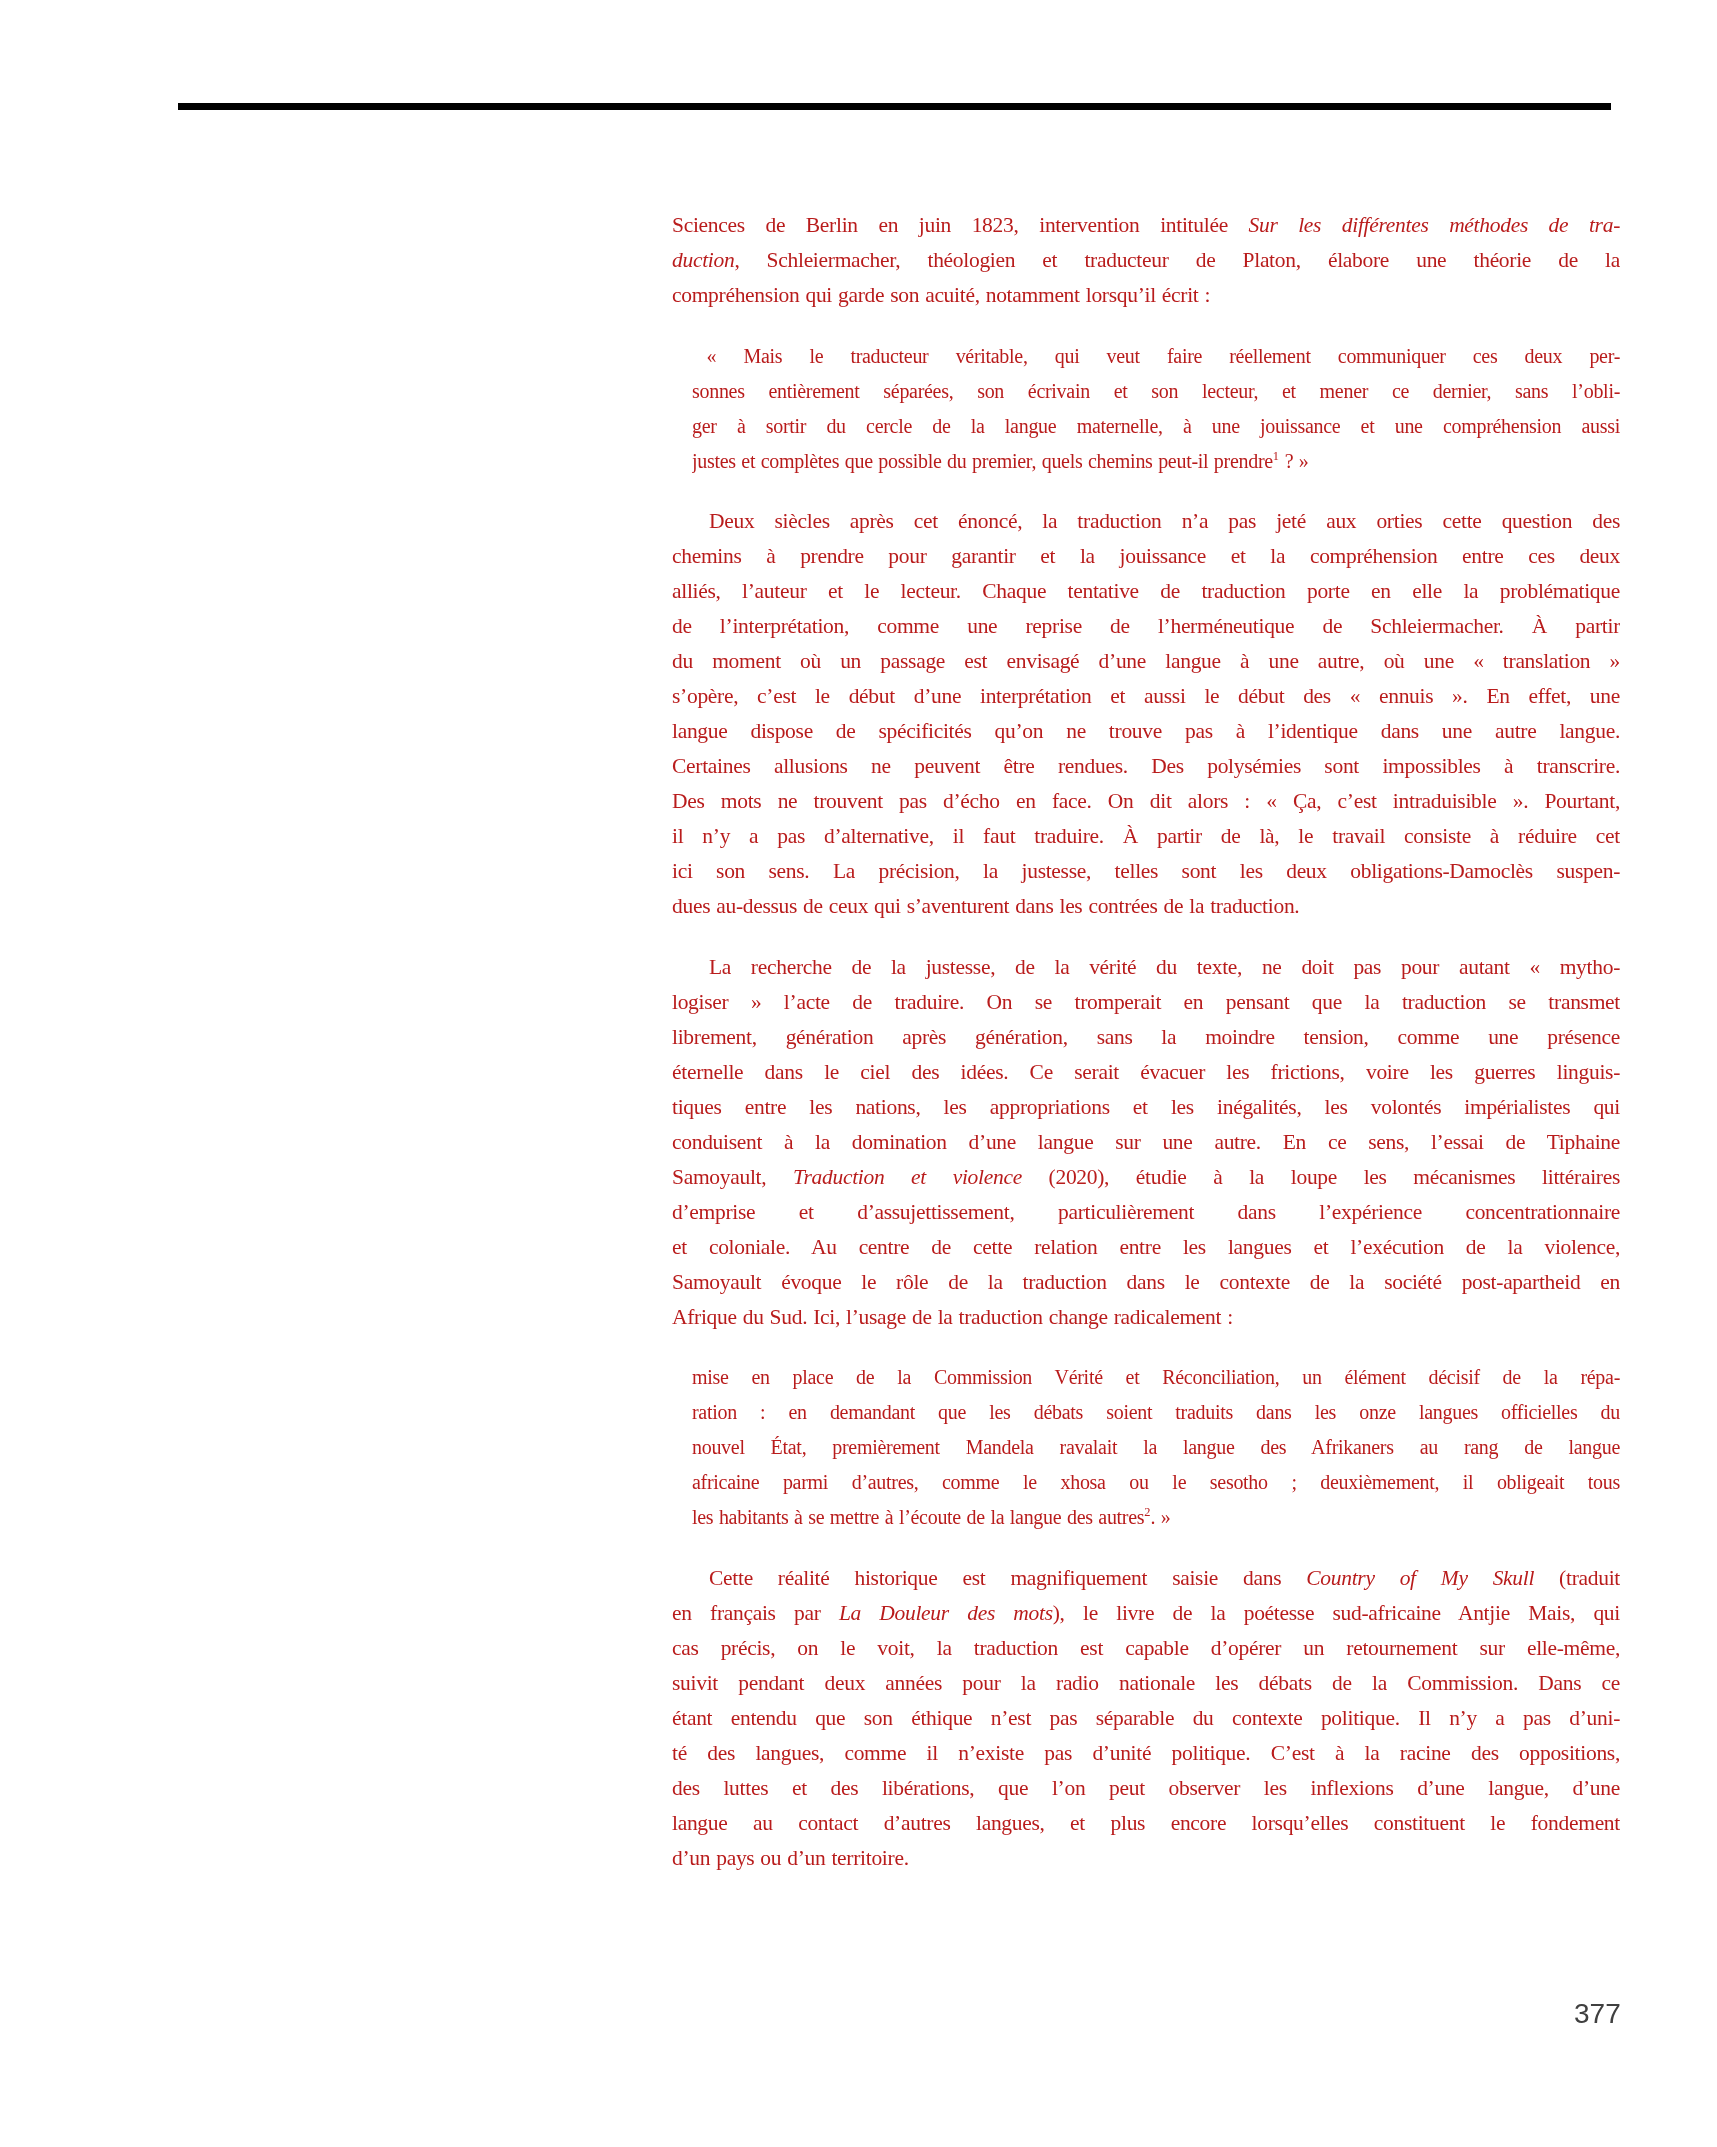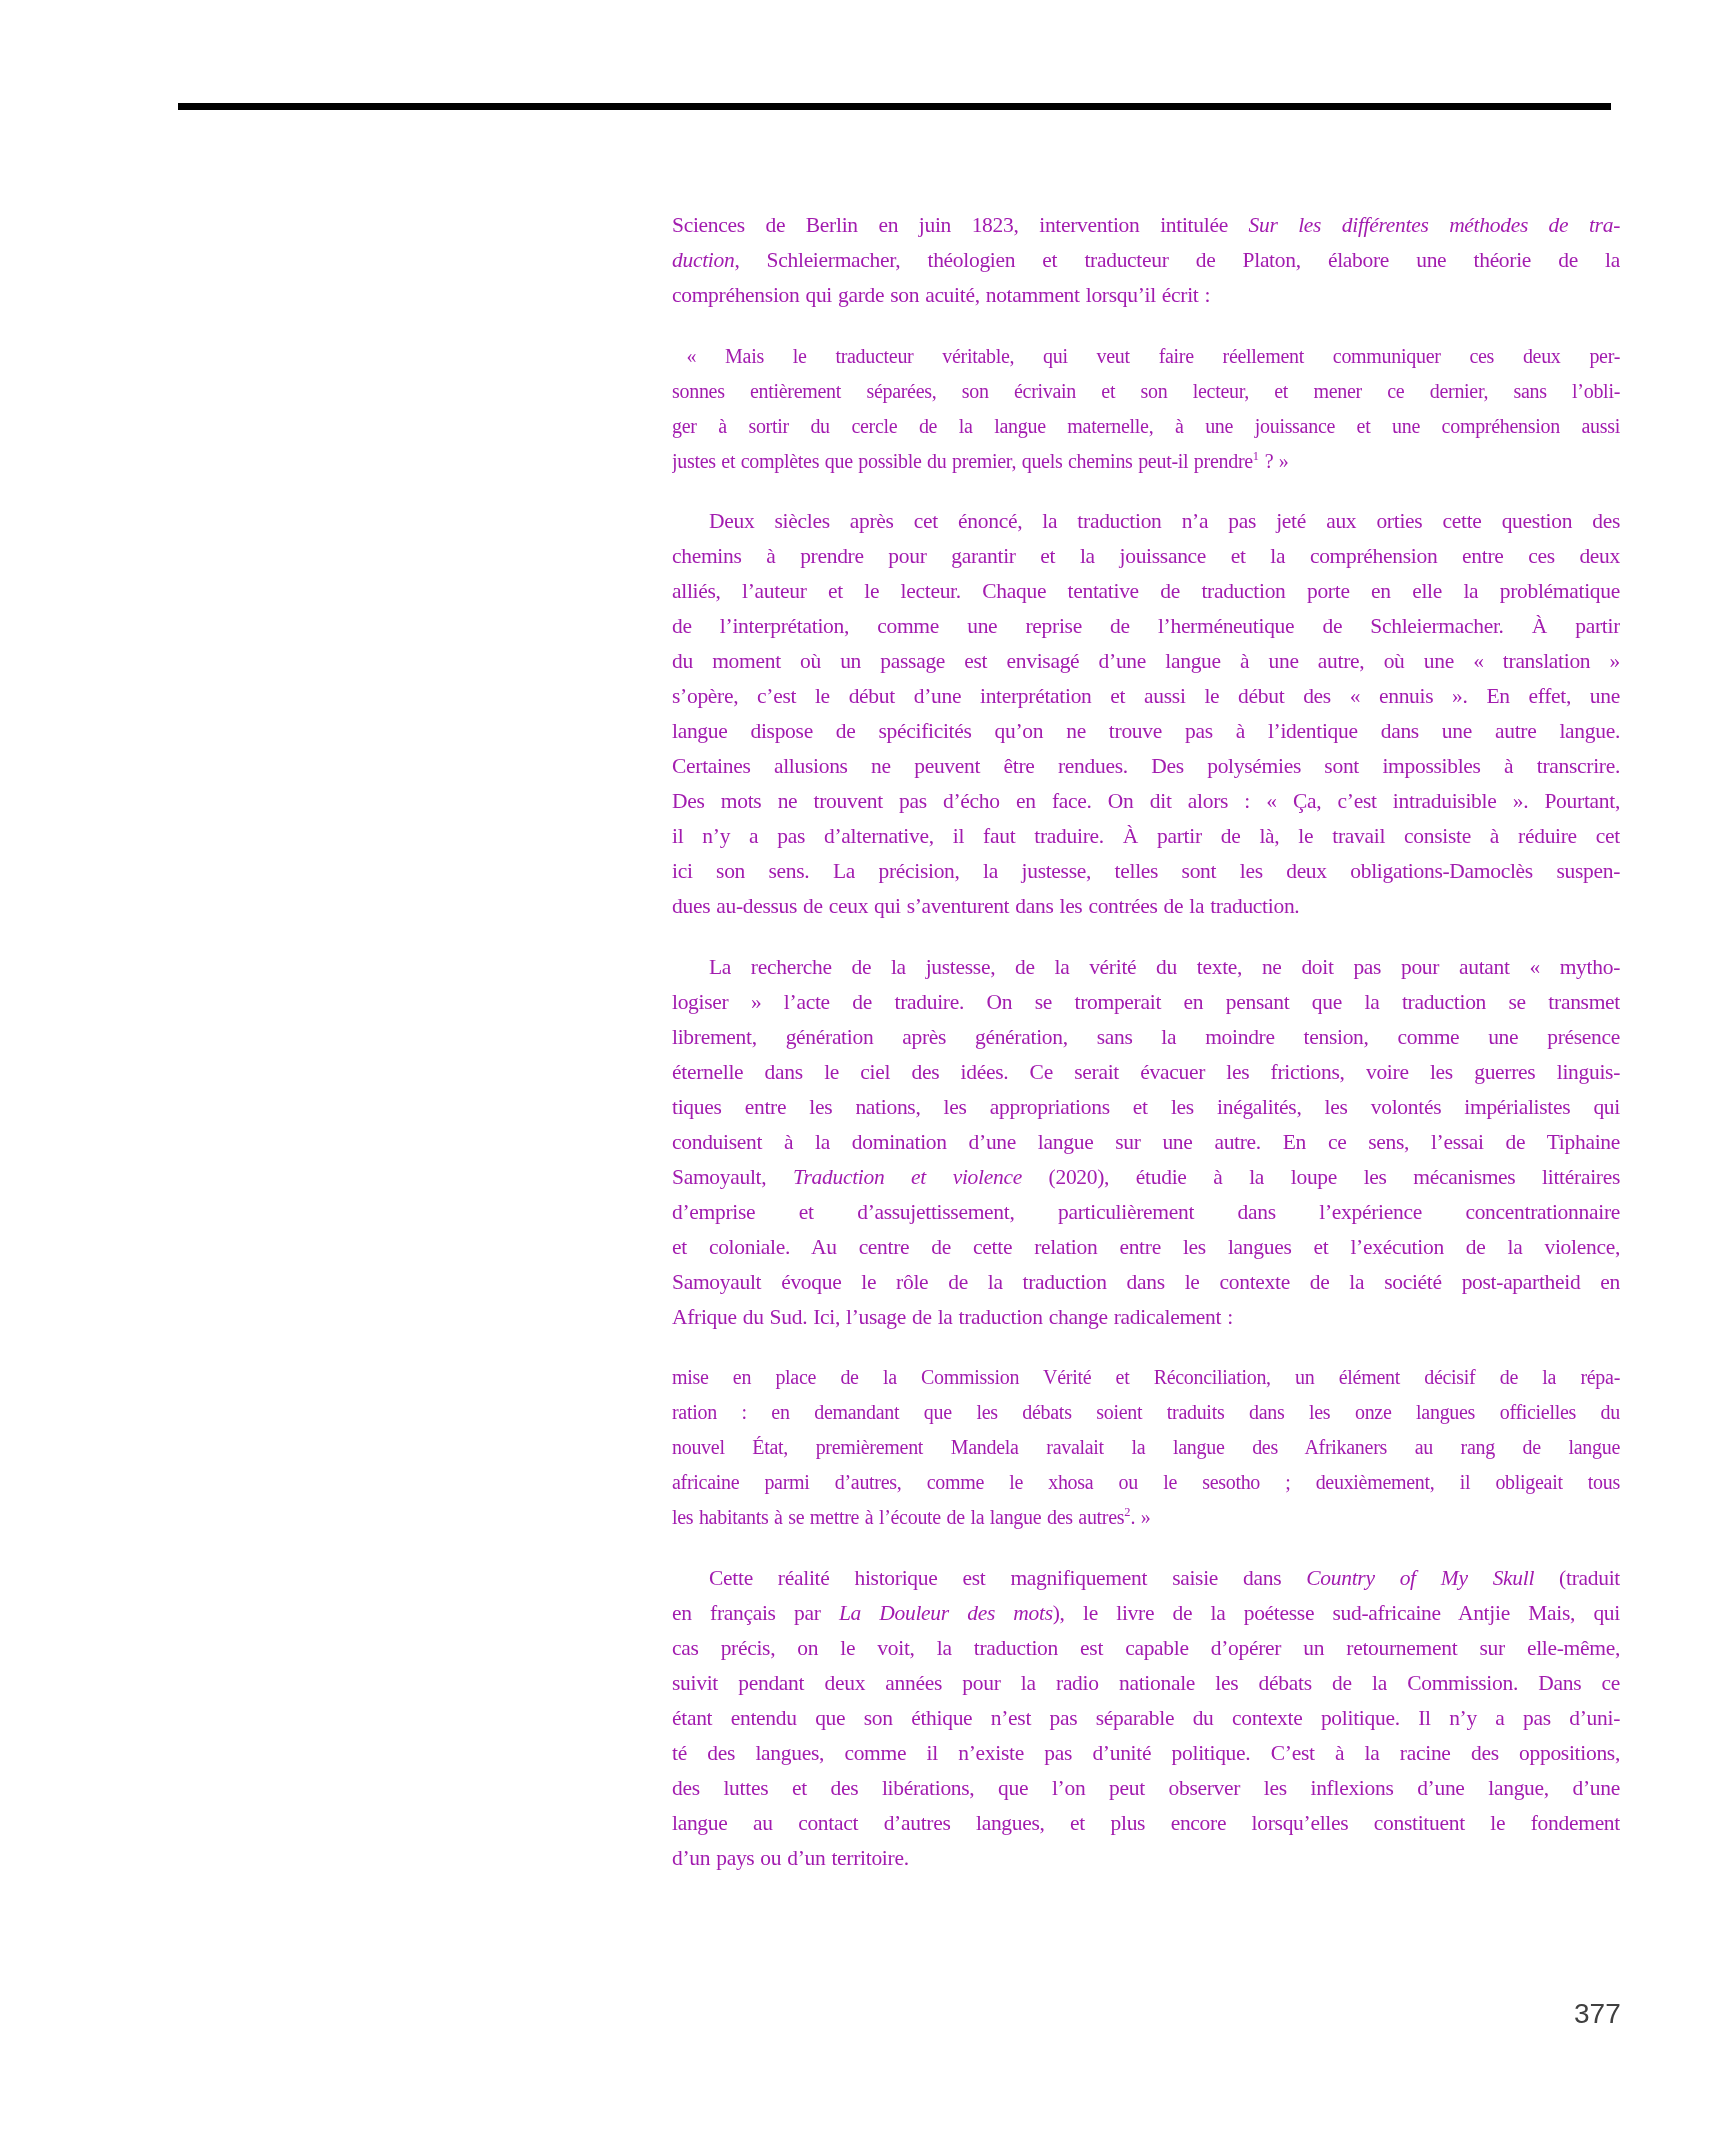--- a/index.html
+++ b/index.html
@@ -33,21 +33,21 @@
     line-height: 35px;
     overflow: hidden;
     text-align: justify;
     text-align-last: justify;
     letter-spacing: -0.3px;
     word-spacing: 0.9px;
     hyphens: none;
     white-space: normal;
   }
   .paragraph .line { font-size: 21.5px; }
-  .quote .line { font-size: 20px; }
+  .quote .line { font-size: 20px; margin-left: 20px; }
   .line.last { text-align-last: left; }
   .paragraph .line.indent { text-indent: 37px; }
   .quote .line.indent { text-indent: 14.6px; }
   .line i { font-style: italic; }
   .line sup {
     font-size: 0.62em;
     line-height: 0;
     vertical-align: super;
     letter-spacing: 0;
   }
@@ -59,21 +59,21 @@
     font-size: 28px;
     line-height: 33px;
     color: #404040;
   }
 </style>
 </head>
 <body>
 
 <div class="page">
   <div class="top-rule" style="background: rgb(0, 0, 0);"></div>
-  <div class="text-column" style="color: #a21caf;">
+  <div class="text-column" style="color: #b91c1c;">
       <div class="block paragraph">
         <div class="line"><span>Sciences de Berlin en juin 1823, intervention intitulée </span><i>Sur les différentes méthodes de tra-</i></div>
         <div class="line"><i>duction</i><span>, Schleiermacher, théologien et traducteur de Platon, élabore une théorie de la</span></div>
         <div class="line last"><span>compréhension qui garde son acuité, notamment lorsqu’il écrit :</span></div>
       </div>
       <div class="block quote">
         <div class="line indent"><span>« Mais le traducteur véritable, qui veut faire réellement communiquer ces deux per-</span></div>
         <div class="line"><span>sonnes entièrement séparées, son écrivain et son lecteur, et mener ce dernier, sans l’obli-</span></div>
         <div class="line"><span>ger à sortir du cercle de la langue maternelle, à une jouissance et une compréhension aussi</span></div>
         <div class="line last"><span>justes et complètes que possible du premier, quels chemins peut-il prendre</span><sup>1</sup><span> ? »</span></div>

